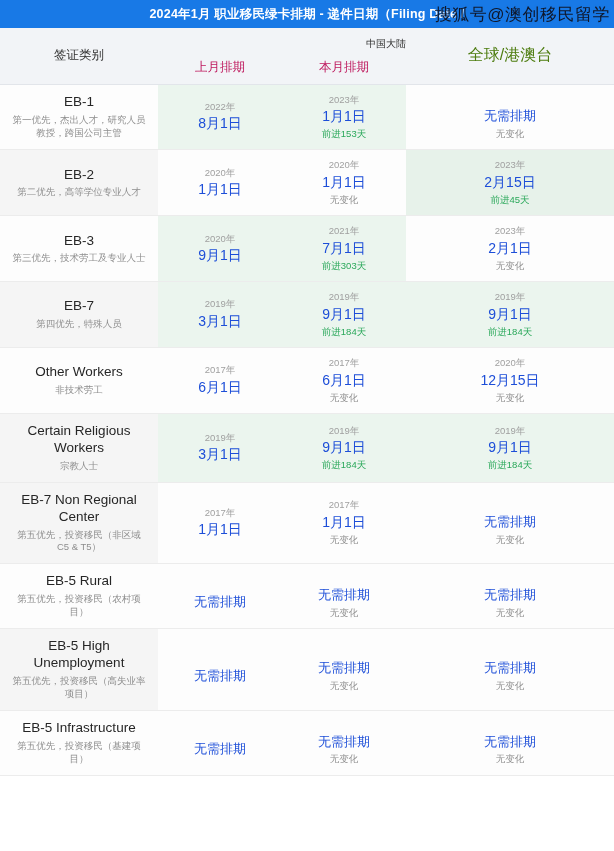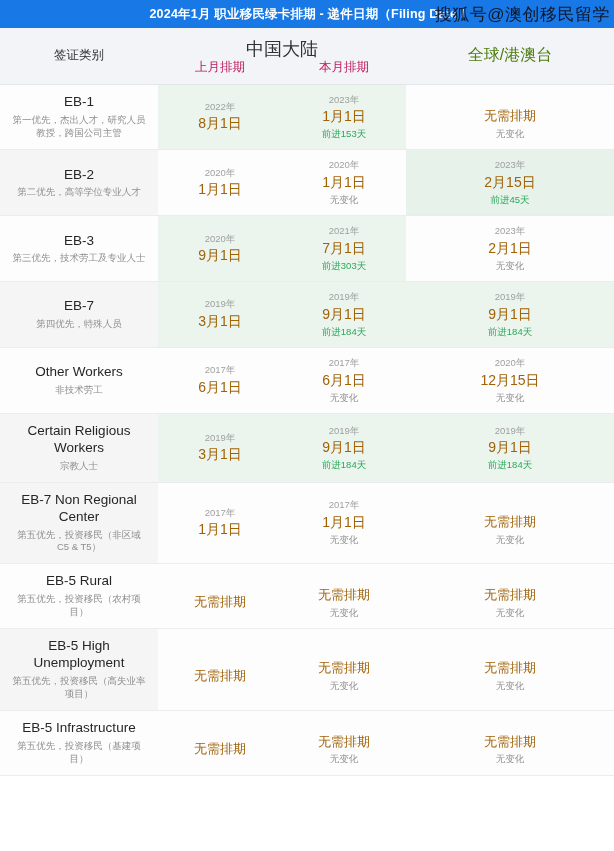--- a/index.html
+++ b/index.html
@@ -76,22 +76,22 @@
   }
   .head-china {
     position: relative;
     height: 56px;
   }
   .head-china-top {
     position: absolute;
     top: 9px;
     left: 0;
     right: 0;
-    text-align: center;
-    font-size: 18px;
+    text-align: right;
+    font-size: 10px;
     font-weight: normal;
     color: #303030;
   }
   .head-china-sub {
     position: absolute;
     bottom: 8px;
     left: 0;
     right: 0;
     display: flex;
   }
@@ -132,21 +132,21 @@
   }
 
   
   .d-year {
     font-size: 9.5px;
     color: #a0a0a0;
     line-height: 1.3;
   }
   .d-day {
     font-size: 14px;
-    color: #a16207;
+    color: #1d4ed8;
     line-height: 1.45;
   }
   .d-day.nowait {
     font-size: 13px;
   }
   .d-note {
     font-size: 9.5px;
     line-height: 1.4;
     margin-top: 1px;
   }

